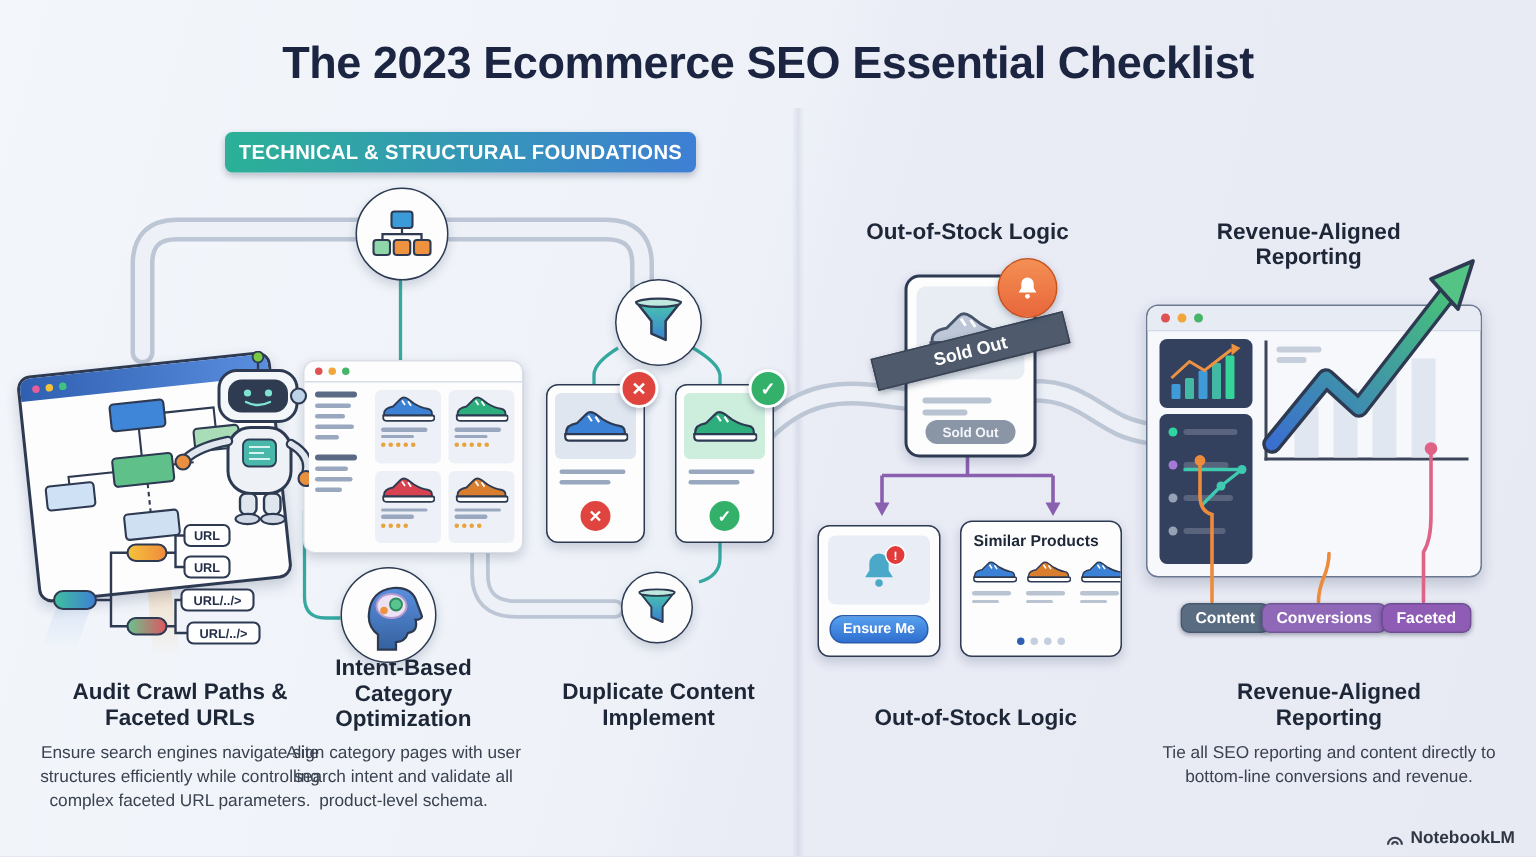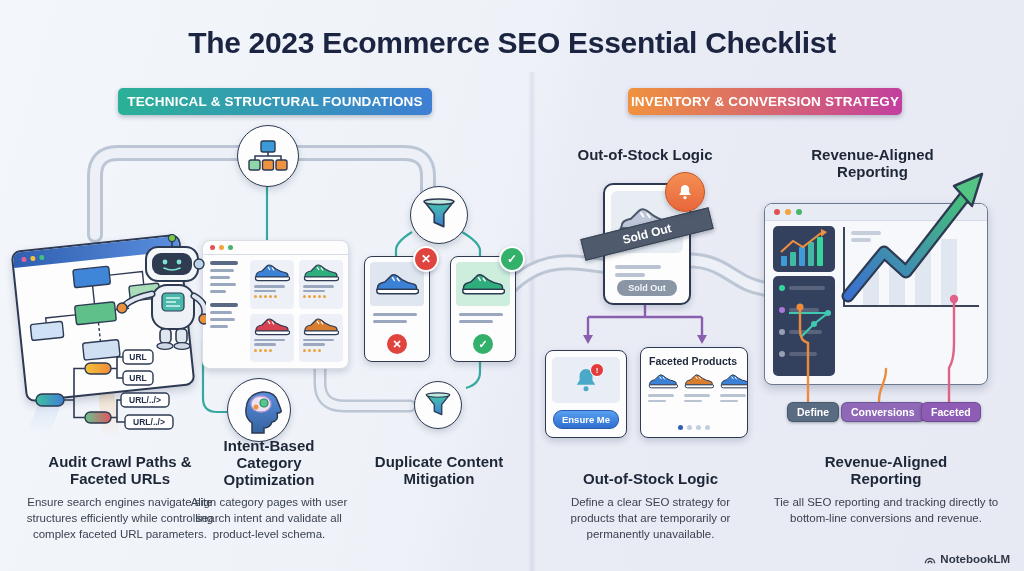--- a/index.html
+++ b/index.html
@@ -2,21 +2,21 @@
 <html><head>
 <meta charset="utf-8">
 <style>
   html,body{margin:0;padding:0;background:#dfe3ee;}
   #canvas{position:relative;width:1024px;height:571px;overflow:hidden;
     font-family:"Liberation Sans",sans-serif;
     background:linear-gradient(105deg,#f3f6fb 0%,#eef2f8 46%,#e9ebf5 54%,#e7e9f3 100%);}
   .abs{position:absolute;}
   .page-title{left:0;right:0;top:26px;text-align:center;font-size:30px;font-weight:800;color:#1b2440;letter-spacing:-.3px;}
   .badge{height:27px;border-radius:5px;display:flex;align-items:center;justify-content:center;color:#fff;
-    font-weight:700;font-size:13.5px;letter-spacing:.2px;box-shadow:0 2px 5px rgba(30,40,70,.28);}
+    font-weight:700;font-size:13.5px;letter-spacing:.2px;box-shadow:0 2px 5px rgba(30,40,70,.28);margin-left:32px;}
   .badge-left{left:118px;top:88px;width:314px;background:linear-gradient(90deg,#2bb197,#3e7fd4);}
   .badge-right{left:628px;top:88px;width:274px;background:linear-gradient(90deg,#f0923d,#c23f9e);}
   .sec-h{font-size:15px;font-weight:800;color:#1e2737;text-align:center;line-height:1.15;}
   .card{background:#fdfdfe;border:1.5px solid #2d3a52;border-radius:8px;box-shadow:0 3px 7px rgba(40,55,90,.2);}
   .circle-node{background:#fdfdfe;border:1.6px solid #2d3a52;border-radius:50%;box-shadow:0 3px 7px rgba(40,55,90,.2);
     display:flex;align-items:center;justify-content:center;}
   .ph-line{background:#9aa8bf;border-radius:2px;}
   .col{position:absolute;top:438px;text-align:center;}
   .col .ct{min-height:50px;display:flex;align-items:flex-end;justify-content:center;font-size:15px;font-weight:800;color:#1e2737;line-height:1.12;}
   .col .ct span{display:block;margin:0 auto;}
@@ -78,21 +78,20 @@
       <path d="M267 186 V240"></path>
       <path d="M203 340 V398 Q203 412 217 412 H227"></path>
       <path d="M412 232 Q396 242 396 250 V256"></path>
       <path d="M462 232 Q479 242 480 250 V256"></path>
       <path d="M480 360 V372 Q480 384 466 388"></path>
     </g>
   </svg>
 
   <div class="abs page-title">The 2023 Ecommerce SEO Essential Checklist</div>
   <div class="abs badge badge-left">TECHNICAL &amp; STRUCTURAL FOUNDATIONS</div>
-  <div class="abs badge badge-right">INVENTORY &amp; CONVERSION STRATEGY</div>
 
   <div class="abs" style="left:18px;top:242px;width:166px;height:148px;background:#fdfdfe;border:2px solid #2d3a52;border-radius:9px;
               box-shadow:0 4px 9px rgba(40,55,90,.22);transform:rotate(-6deg);transform-origin:50% 50%;">
     <div style="height:15px;background:linear-gradient(90deg,#2f5fb0,#5a8ede);border-radius:7px 7px 0 0;display:flex;align-items:center;padding-left:8px;gap:4px;">
       <span class="dot" style="width:5px;height:5px;background:#e85d9a;"></span>
       <span class="dot" style="width:5px;height:5px;background:#f5c33b;"></span>
       <span class="dot" style="width:5px;height:5px;background:#3fc380;"></span>
     </div>
     <svg width="162" height="128" style="display:block">
       <g fill="none" stroke="#2d3a52" stroke-width="1.4">
@@ -352,21 +351,21 @@
       <svg width="28" height="28" viewBox="0 0 20 20" style="color:#4aa9c9">
           <use href="#bell"></use>
         </svg>
       <div class="round-badge" style="position:absolute;right:16px;top:6px;width:12px;height:12px;background:#e23b3b;font-size:8px;border:1px solid #fff;">!</div>
     </div>
     <div style="position:absolute;left:50%;transform:translateX(-50%);bottom:8px;width:64px;height:17px;border-radius:9px;
                 background:linear-gradient(180deg,#57a0ef,#2f6fd0);border:1px solid #2a5cab;color:#fff;font-size:9.5px;font-weight:700;text-align:center;line-height:17px;">Ensure Me</div>
   </div>
 
   <div class="abs card" style="left:640px;top:347px;width:106px;height:89px;z-index:3;overflow:hidden;">
-    <div style="position:absolute;left:8px;top:7px;font-size:10.5px;font-weight:800;color:#1e2737;">Faceted Products</div>
+    <div style="position:absolute;left:8px;top:7px;font-size:10.5px;font-weight:800;color:#1e2737;">Similar Products</div>
     <div style="position:absolute;left:7px;top:25px;display:flex;gap:6px;">
       <div>
         <svg class="shoe" width="30" height="17" style="color:#3b82d6">
             <use href="#shoe"></use>
           </svg>
         <div class="ph-line" style="width:26px;height:2.5px;margin-top:4px;background:#b9c3d2;"></div>
         <div class="ph-line" style="width:18px;height:2.5px;margin-top:3px;background:#b9c3d2;"></div>
       </div>
       <div>
         <svg class="shoe" width="30" height="17" style="color:#d97e2e">
@@ -456,52 +455,51 @@
     <g fill="none" stroke-linecap="round">
       <path d="M800 307 V330 Q800 341 808 343 V401" stroke="#ed8b3d" stroke-width="2.4"></path>
       <path d="M886 369 C886 384 879 386 879 401" stroke="#ed8b3d" stroke-width="2.4"></path>
       <path d="M954 299 V344 Q954 360 949 368 V401" stroke="#e06287" stroke-width="2.4"></path>
     </g>
     <circle cx="800" cy="307" r="3.6" fill="#ed8b3d"></circle>
     <circle cx="954" cy="299" r="4.2" fill="#e06287"></circle>
   </svg>
 
 
-  <div class="tag" style="left:787px;background:#5a6c82;z-index:5">Define</div>
+  <div class="tag" style="left:787px;background:#5a6c82;z-index:5">Content</div>
   <div class="tag" style="left:841px;background:#9068b8;z-index:5">Conversions</div>
   <div class="tag" style="left:921px;background:#8e5cb4;z-index:5">Faceted</div>
 
   <div class="col" style="left:15px;width:210px;">
     <div class="ct">
         <span style="max-width:180px;">Audit Crawl Paths &amp; Faceted URLs</span>
       </div>
     <div class="cb" style="max-width:205px;">Ensure search engines navigate site structures efficiently while controlling complex faceted URL parameters.</div>
   </div>
   <div class="col" style="left:186px;width:166px;">
     <div class="ct">
         <span style="max-width:120px;">Intent-Based Category Optimization</span>
       </div>
     <div class="cb" style="max-width:166px;">Align category pages with user search intent and validate all product-level schema.</div>
   </div>
   <div class="col" style="left:345px;width:188px;">
     <div class="ct">
-        <span style="max-width:150px;">Duplicate Content Mitigation</span>
+        <span style="max-width:150px;">Duplicate Content Implement</span>
       </div>
   </div>
   <div class="col" style="left:548px;width:205px;">
     <div class="ct">
         <span style="max-width:205px;">Out-of-Stock Logic</span>
       </div>
-    <div class="cb" style="max-width:200px;">Define a clear SEO strategy for products that are temporarily or permanently unavailable.</div>
   </div>
   <div class="col" style="left:772px;width:228px;">
     <div class="ct">
         <span style="max-width:150px;">Revenue-Aligned Reporting</span>
       </div>
-    <div class="cb" style="max-width:225px;">Tie all SEO reporting and tracking directly to bottom-line conversions and revenue.</div>
+    <div class="cb" style="max-width:225px;">Tie all SEO reporting and content directly to bottom-line conversions and revenue.</div>
   </div>
 
   <div class="watermark">
     <svg width="13" height="12" viewBox="0 0 14 13">
       <path d="M2.5 11 A5 5 0 0 1 12.5 11" fill="none" stroke="#3a4252" stroke-width="1.5"></path>
       <path d="M5.5 11 A2 2 0 0 1 9.5 11" fill="none" stroke="#3a4252" stroke-width="1.5"></path>
     </svg>
     <span>NotebookLM</span>
   </div>
 

